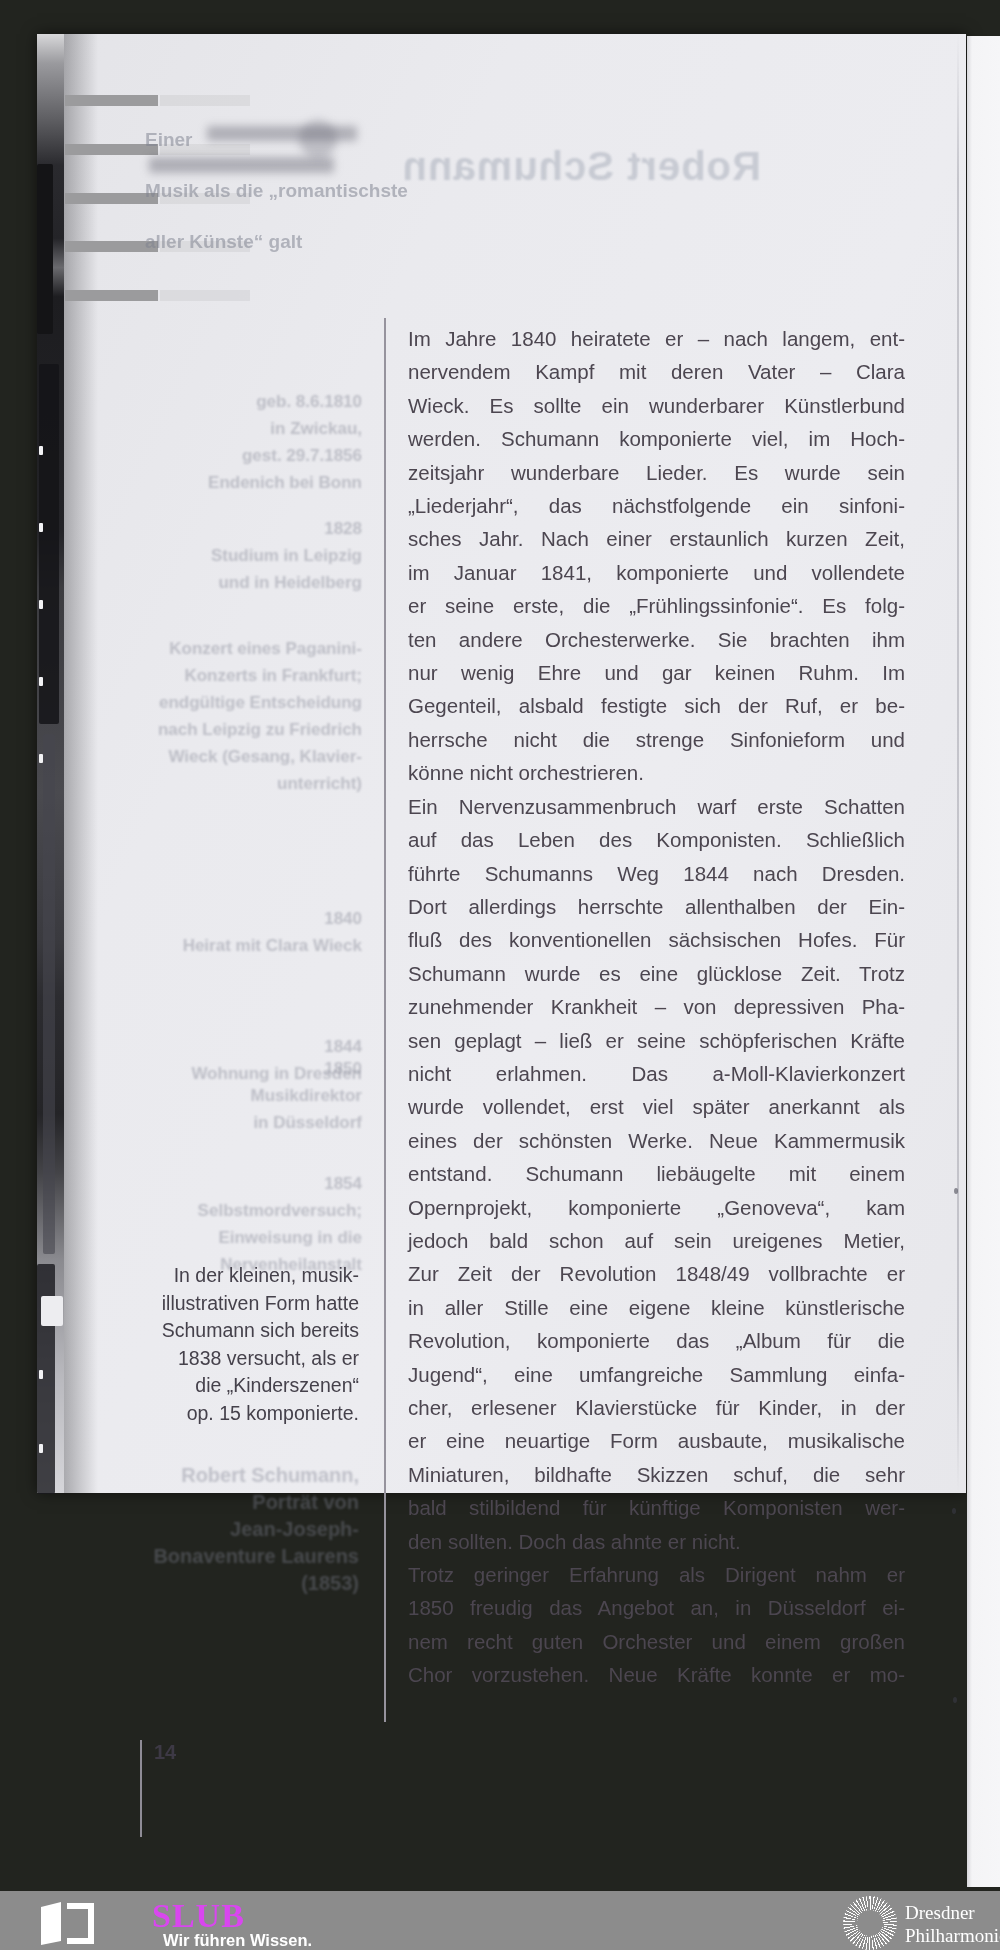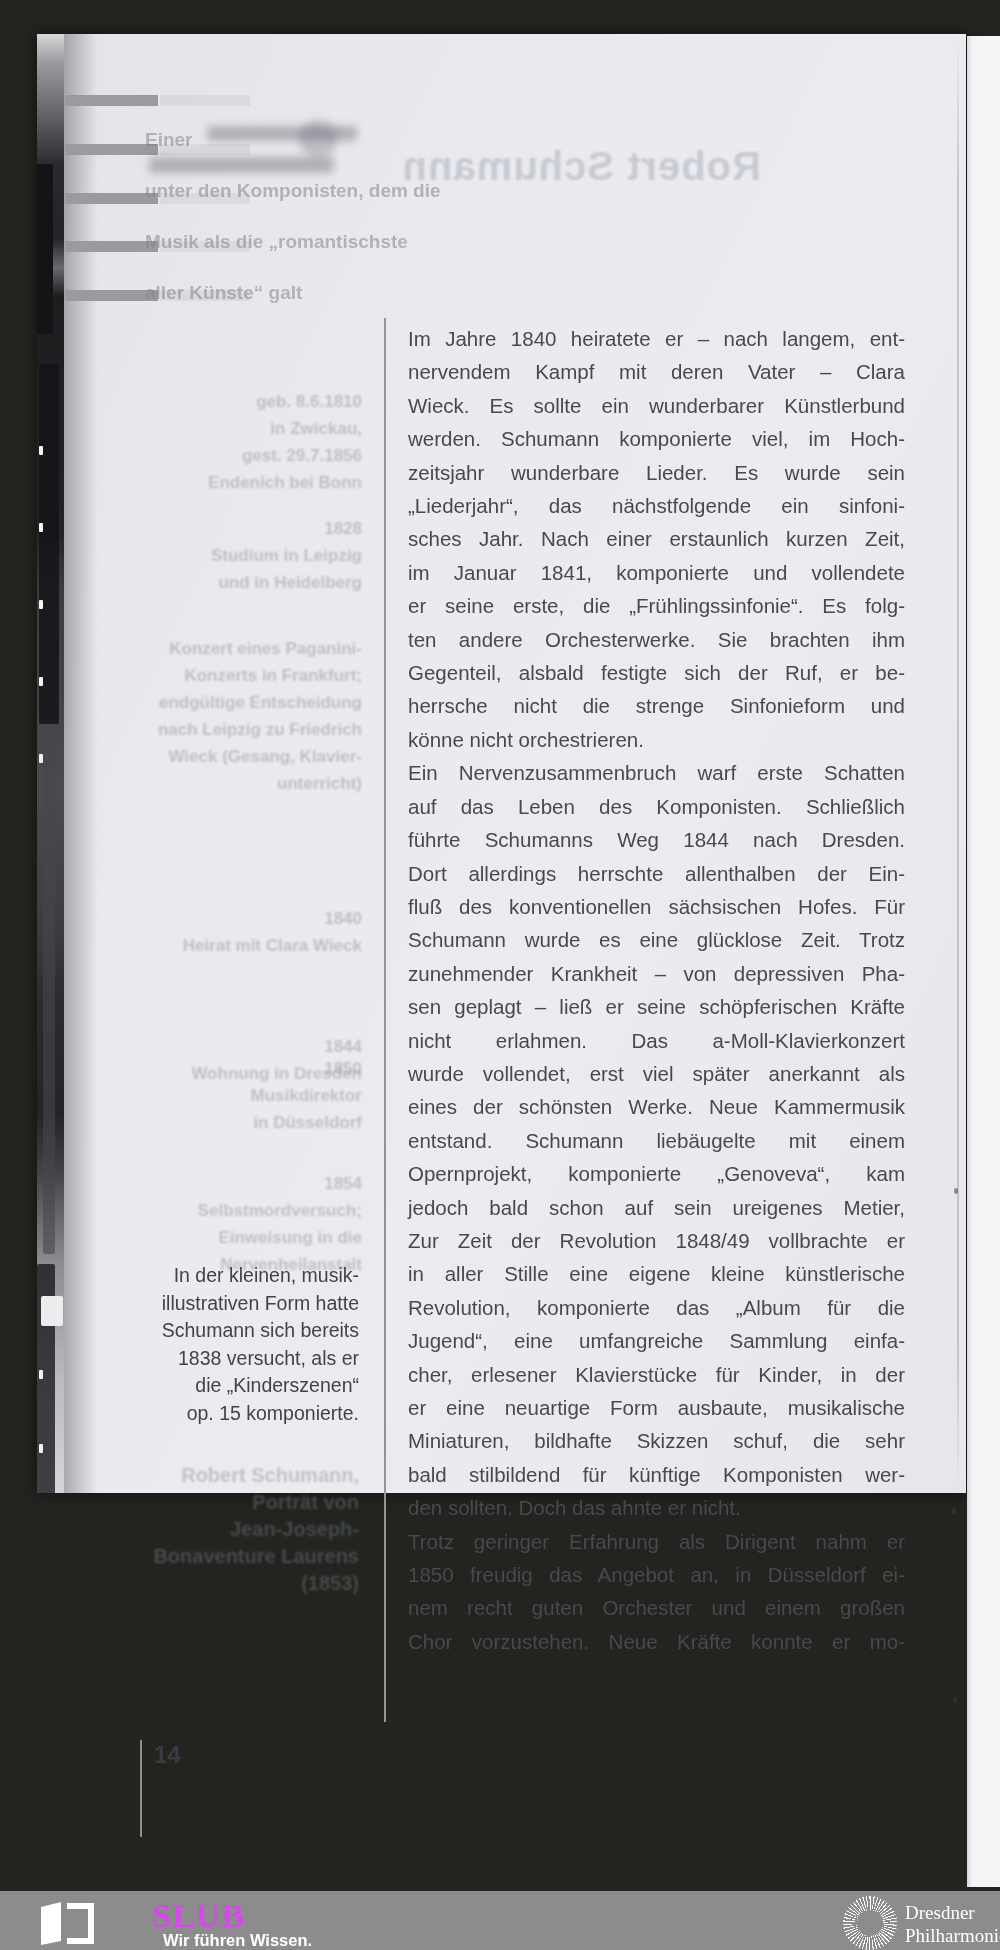--- a/index.html
+++ b/index.html
@@ -38,21 +38,21 @@
         font-size:19.5px;line-height:27.5px;color:#45414b;}
   
   #col-rule{position:absolute;left:347px;top:284px;width:2px;height:1404px;background:#96939d;}
   #body-text{position:absolute;left:371px;top:288px;width:497px;font-size:20.5px;line-height:33.4px;
         color:#4c4650;}
   .bln{text-align:justify;text-align-last:justify;white-space:normal;}
   .para .bln:last-child{text-align-last:left;}
   .para.cont .bln:last-child{text-align-last:justify;}
   
   #folio-rule{position:absolute;left:103px;top:1706px;width:2px;height:97px;background:#8f8c96;}
-  #folio{position:absolute;left:117px;top:1707px;font-size:24px;font-weight:bold;color:#3d3945;}
+  #folio{position:absolute;left:117px;top:1707px;font-size:20px;font-weight:bold;color:#3d3945;}
   .speck{position:absolute;width:4px;height:6px;background:rgba(60,60,72,.55);border-radius:50%;}
   
   #footer-bar{position:absolute;left:0;top:1891px;width:1000px;height:59px;background:#8c8c8c;}
   #slub-icon{position:absolute;left:36px;top:1900px;}
   #slub-word{position:absolute;left:152px;top:1897px;font-family:"Liberation Serif",serif;
         font-size:34px;font-weight:bold;color:#d946ef;letter-spacing:1px;}
   #slub-tagline{position:absolute;left:163px;top:1931px;font-size:16.5px;font-weight:bold;color:#ffffff;}
   #sunburst{position:absolute;left:843px;top:1896px;width:54px;height:54px;border-radius:50%;
         background:repeating-conic-gradient(#ffffff 0deg 2.6deg,rgba(255,255,255,0) 2.6deg 7.8deg);}
   #sunburst-hole{position:absolute;left:14px;top:14px;width:26px;height:26px;border-radius:50%;background:#8c8c8c;}
@@ -87,21 +87,20 @@
     <div class="cbar-echo" style="top:110px;"></div>
     <div class="cbar" style="top:159px;"></div>
     <div class="cbar-echo" style="top:159px;"></div>
     <div class="cbar" style="top:207px;"></div>
     <div class="cbar-echo" style="top:207px;"></div>
     <div class="cbar" style="top:256px;"></div>
     <div class="cbar-echo" style="top:256px;"></div>
 
     <div id="intro-bleed" class="bleed">
         <div class="iln">Einer</div>
-        <div class="iln">unter den Komponisten, dem die</div>
         <div class="iln">Musik als die „romantischste</div>
         <div class="iln">aller Künste“ galt</div>
       </div>
     <div class="smudge" style="left:170px;top:92px;width:150px;height:15px;"></div>
     <div class="smudge" style="left:112px;top:123px;width:185px;height:16px;"></div>
     <div class="smudge" style="left:262px;top:86px;width:38px;height:38px;border-radius:50%;background:rgba(100,100,112,.30);"></div>
 
     <div id="heading-bleed">Robert Schumann</div>
 
     <div class="timeline" style="top:354px;">
@@ -166,20 +165,21 @@
           <div class="bln">Im Jahre 1840 heiratete er – nach langem, ent-</div>
           <div class="bln">nervendem Kampf mit deren Vater – Clara</div>
           <div class="bln">Wieck. Es sollte ein wunderbarer Künstlerbund</div>
           <div class="bln">werden. Schumann komponierte viel, im Hoch-</div>
           <div class="bln">zeitsjahr wunderbare Lieder. Es wurde sein</div>
           <div class="bln">„Liederjahr“, das nächstfolgende ein sinfoni-</div>
           <div class="bln">sches Jahr. Nach einer erstaunlich kurzen Zeit,</div>
           <div class="bln">im Januar 1841, komponierte und vollendete</div>
           <div class="bln">er seine erste, die „Frühlingssinfonie“. Es folg-</div>
           <div class="bln">ten andere Orchesterwerke. Sie brachten ihm</div>
+          <div class="bln">nur wenig Ehre und gar keinen Ruhm. Im</div>
           <div class="bln">Gegenteil, alsbald festigte sich der Ruf, er be-</div>
           <div class="bln">herrsche nicht die strenge Sinfonieform und</div>
           <div class="bln">könne nicht orchestrieren.</div>
         </div>
       <div class="para">
           <div class="bln">Ein Nervenzusammenbruch warf erste Schatten</div>
           <div class="bln">auf das Leben des Komponisten. Schließlich</div>
           <div class="bln">führte Schumanns Weg 1844 nach Dresden.</div>
           <div class="bln">Dort allerdings herrschte allenthalben der Ein-</div>
           <div class="bln">fluß des konventionellen sächsischen Hofes. Für</div>

